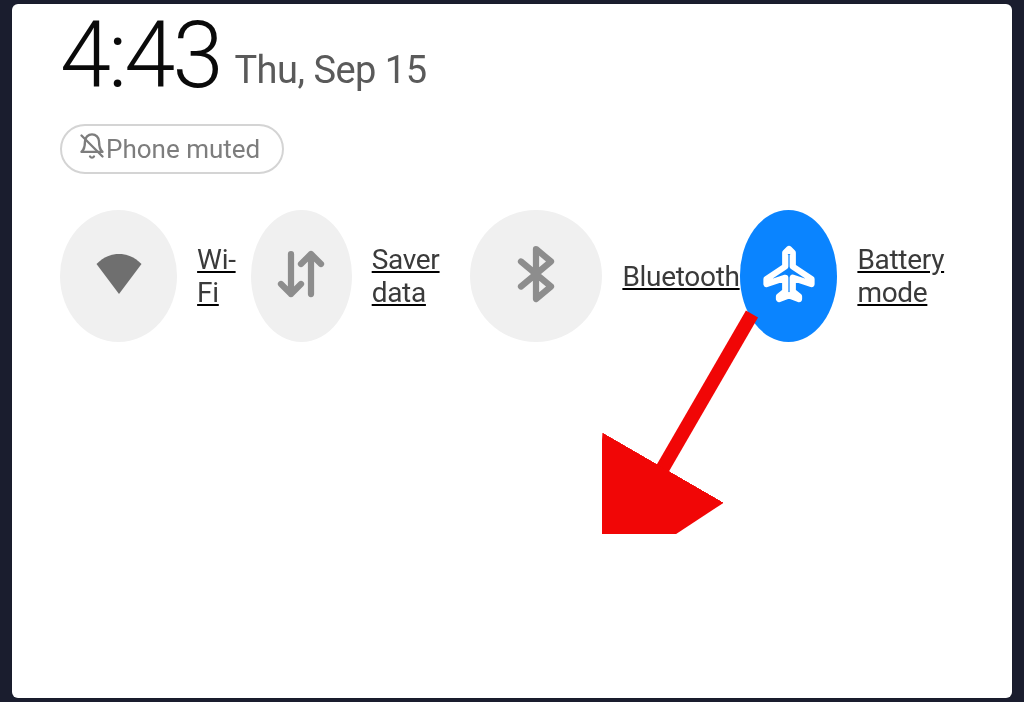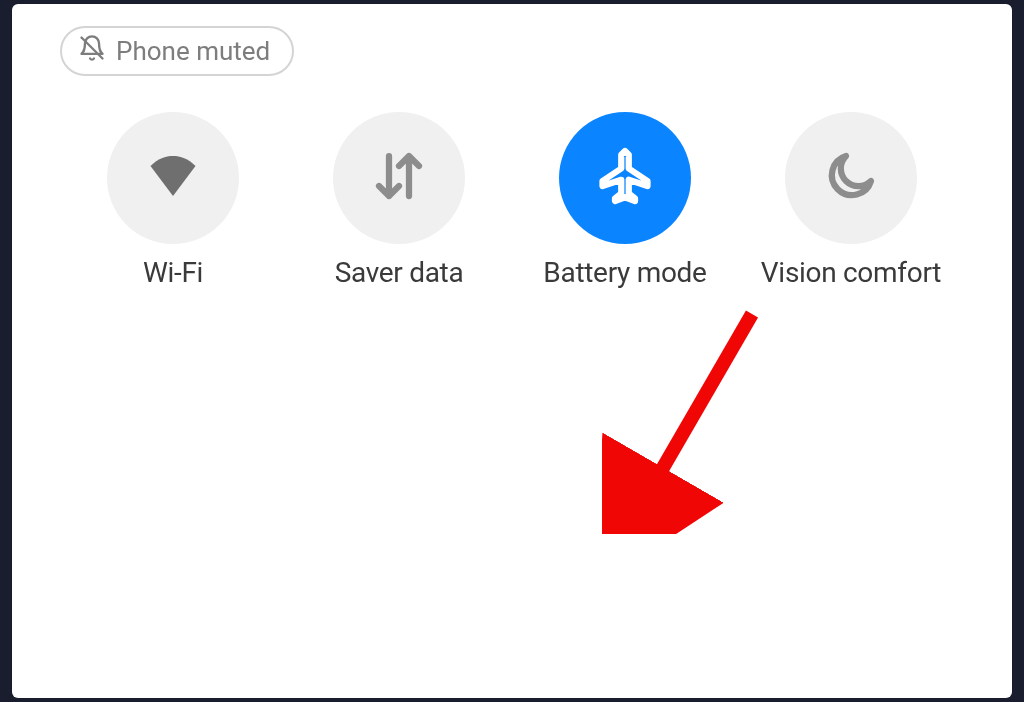--- a/index.html
+++ b/index.html
@@ -44,42 +44,42 @@
     letter-spacing: -0.5px;
     position: relative;
     top: -4px;
   }
 
   
   .mute-pill {
     margin-top: 22px;
     display: inline-flex;
     align-items: center;
-    gap: 10px;
     border: 2px solid #d4d4d4;
     border-radius: 100px;
     padding: 6px 22px 6px 16px;
     color: #7d7d7d;
     font-size: 26px;
   }
   .mute-pill svg { width: 28px; height: 28px; stroke: #7d7d7d; }
 
   
   .tiles {
     margin-top: 36px;
     display: grid;
     grid-template-columns: repeat(4, 1fr);
     row-gap: 62px;
     column-gap: 0;
   }
   .tile {
     display: flex;
-    flex-direction: column;
+    flex-direction: row;
     align-items: center;
-    gap: 12px;
+    gap: 20px;
+    text-decoration: underline;
   }
   .tile-circle {
     width: 132px;
     height: 132px;
     border-radius: 50%;
     background: #f0f0f0;
     display: flex;
     align-items: center;
     justify-content: center;
   }
@@ -107,20 +107,24 @@
   .annotation-arrow {
     position: absolute;
     pointer-events: none;
   }
 </style>
 </head>
 <body>
 
 <div class="panel">
 
+  <div class="header">
+    <div class="time">4:43</div>
+    <div class="date">Thu, Sep 15</div>
+  </div>
 
   <div class="mute-pill">
     <span>
       <svg viewBox="0 0 24 24" fill="none" stroke-width="2" stroke-linecap="round" stroke-linejoin="round">
         <path d="M18 8a6 6 0 0 0-12 0c0 7-3 9-3 9h18s-3-2-3-9"></path>
         <path d="M13.7 21a2 2 0 0 1-3.4 0"></path>
         <line x1="3" y1="3" x2="21" y2="21"></line>
       </svg>
     </span>
     <span>Phone muted</span>
@@ -144,45 +148,45 @@
         <span>
           <svg viewBox="0 0 24 24" stroke-linecap="round" stroke-linejoin="round">
             <path d="M8 4 V20 M8 20 L4 16 M8 20 L12 16"></path>
             <path d="M16 20 V4 M16 4 L12 8 M16 4 L20 8"></path>
           </svg>
         </span>
       </div>
       <div class="tile-label">Saver data</div>
     </div>
 
+    <div class="tile">
+      <div class="tile-circle">
+        <span>
+          <svg viewBox="0 0 24 24" stroke-linecap="round" stroke-linejoin="round">
+            <path d="M6 7 L18 17 L12 22 V2 L18 7 L6 17"></path>
+          </svg>
+        </span>
+      </div>
+      <div class="tile-label">Bluetooth</div>
+    </div>
 
 
 
 
     <div class="tile">
       <div class="tile-circle active">
         <span>
           <svg viewBox="0 0 24 24" stroke-linecap="round" stroke-linejoin="round">
             <path d="M12 2 L13.5 3.5 V9 L21 14 V16 L13.5 13.5 V19 L16 21 V22 L12 20.5 L8 22 V21 L10.5 19 V13.5 L3 16 V14 L10.5 9 V3.5 Z"></path>
           </svg>
         </span>
       </div>
       <div class="tile-label">Battery mode</div>
     </div>
 
-    <div class="tile">
-      <div class="tile-circle">
-        <span>
-          <svg viewBox="0 0 24 24" stroke-linecap="round" stroke-linejoin="round">
-            <path d="M20 14 A8 8 0 1 1 10 4 A6 6 0 0 0 20 14 Z"></path>
-          </svg>
-        </span>
-      </div>
-      <div class="tile-label">Vision comfort</div>
-    </div>
 
   </div>
 
   
   <svg class="annotation-arrow" style="left:590px; top:300px;" width="180" height="230" viewBox="0 0 180 230">
     <defs>
       <marker id="ah" markerWidth="10" markerHeight="10" refX="3" refY="5" orient="auto">
         <path d="M0 0 L10 5 L0 10 Z" fill="#f10606"></path>
       </marker>
     </defs>

